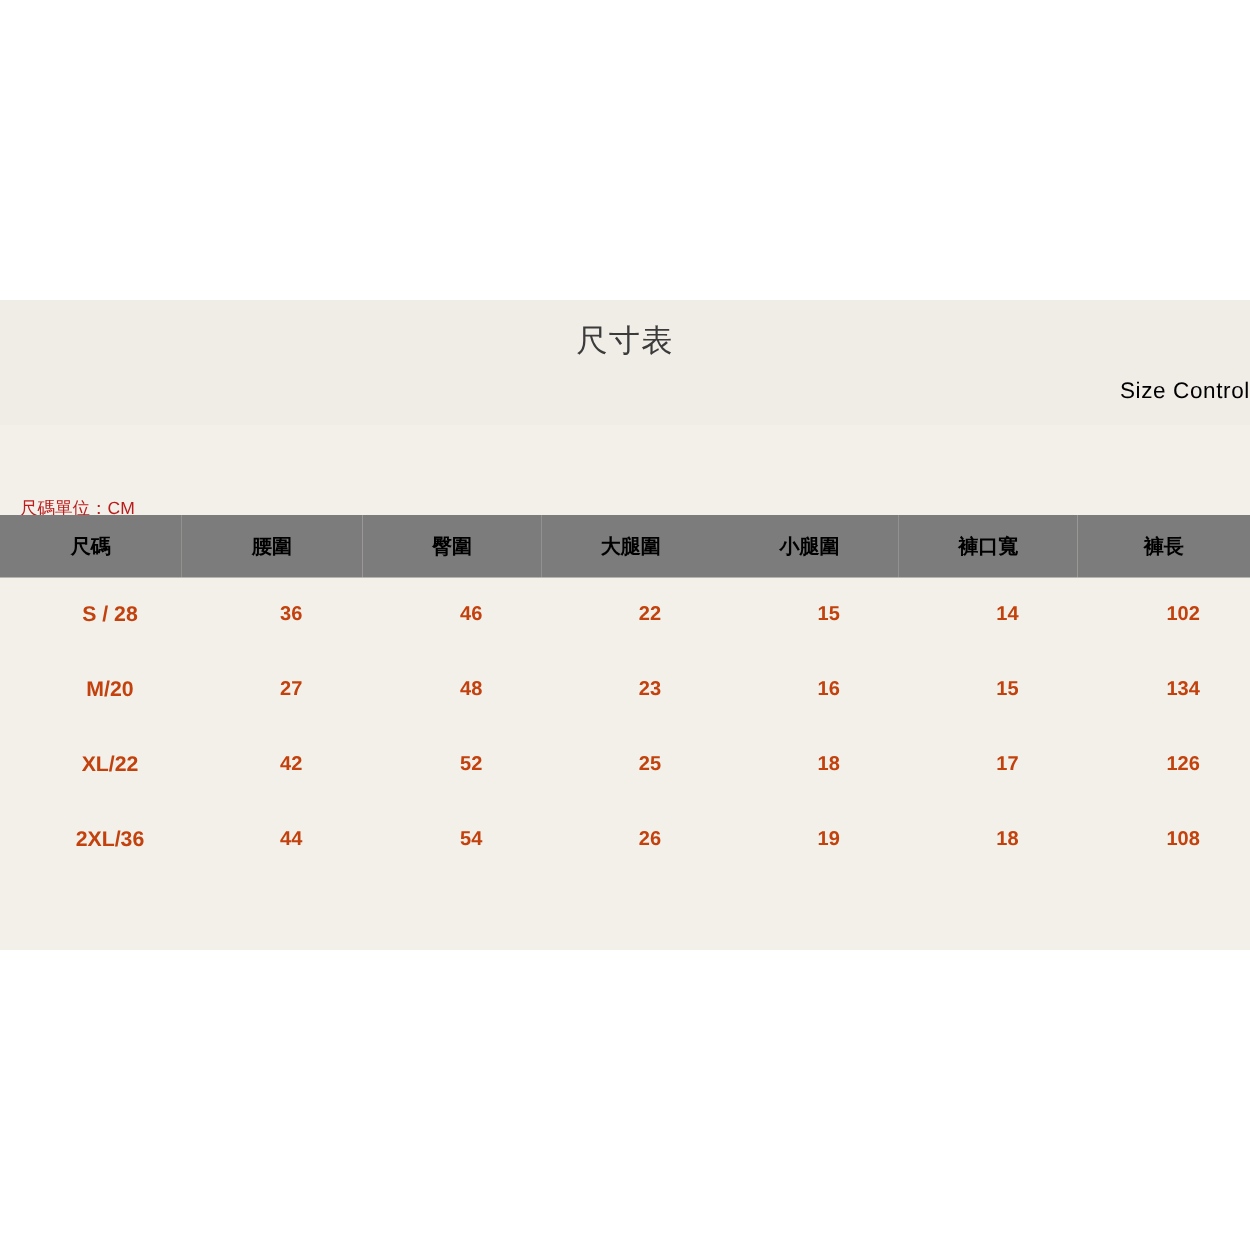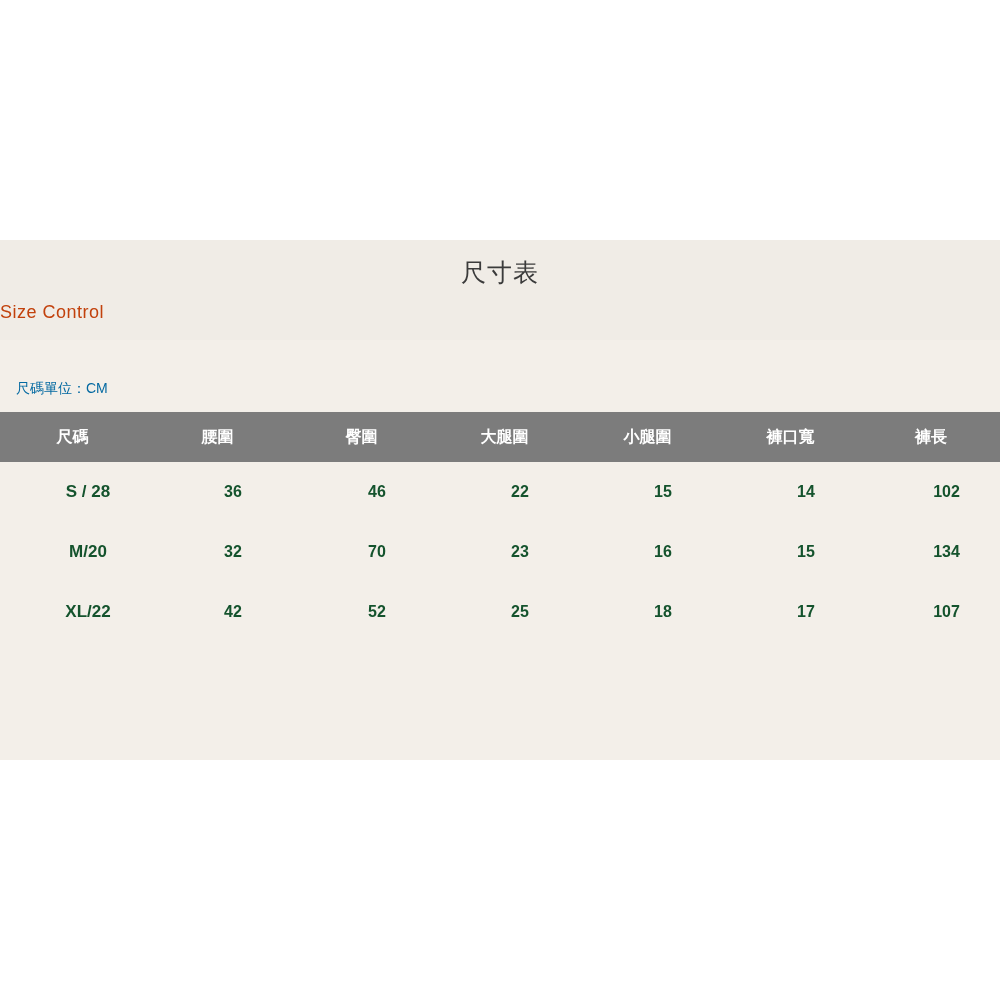--- a/index.html
+++ b/index.html
@@ -49,61 +49,61 @@
     font-size: 25px;
     color: #3b3b3b;
     letter-spacing: 1px;
   }
 
   .title-en {
     position: absolute;
     left: 0;
     top: 62px;
     width: 1000px;
-    text-align: left;
+    text-align: right;
     font-size: 18px;
-    color: #c2410c;
+    color: #000000;
     letter-spacing: 0.5px;
   }
 
   .unit-note {
     position: absolute;
     left: 16px;
-    top: 140px;
+    top: 158px;
     font-size: 14px;
-    color: #0369a1;
+    color: #b91c1c;
   }
 
   table.size-table {
     position: absolute;
     left: 0;
     top: 172px;
     width: 1000px;
     border-collapse: collapse;
     table-layout: fixed;
   }
 
   table.size-table thead th {
     background: #7c7c7c;
-    color: #ffffff;
+    color: #000000;
     font-size: 16px;
     font-weight: bold;
     height: 48px;
     text-align: center;
     vertical-align: middle;
     border: none;
   }
 
   table.size-table tbody td {
     height: 58px;
     text-align: center;
     vertical-align: middle;
     font-size: 16px;
     font-weight: bold;
-    color: #14532d;
+    color: #c2410c;
     border: none;
     background: transparent;
     padding-left: 32px;
   }
 
   table.size-table tbody td.size-col {
     font-size: 17px;
   }
 
   
@@ -154,33 +154,42 @@
           <td class="size-col">S / 28</td>
           <td>36</td>
           <td>46</td>
           <td>22</td>
           <td>15</td>
           <td>14</td>
           <td>102</td>
         </tr>
         <tr>
           <td class="size-col">M/20</td>
-          <td>32</td>
-          <td>70</td>
+          <td>27</td>
+          <td>48</td>
           <td>23</td>
           <td>16</td>
           <td>15</td>
           <td>134</td>
         </tr>
         <tr>
           <td class="size-col">XL/22</td>
           <td>42</td>
           <td>52</td>
           <td>25</td>
           <td>18</td>
           <td>17</td>
-          <td>107</td>
+          <td>126</td>
+        </tr>
+        <tr>
+          <td class="size-col">2XL/36</td>
+          <td>44</td>
+          <td>54</td>
+          <td>26</td>
+          <td>19</td>
+          <td>18</td>
+          <td>108</td>
         </tr>
       </tbody>
     </table>
 
   </div>
 </div>
 
 </body></html>

